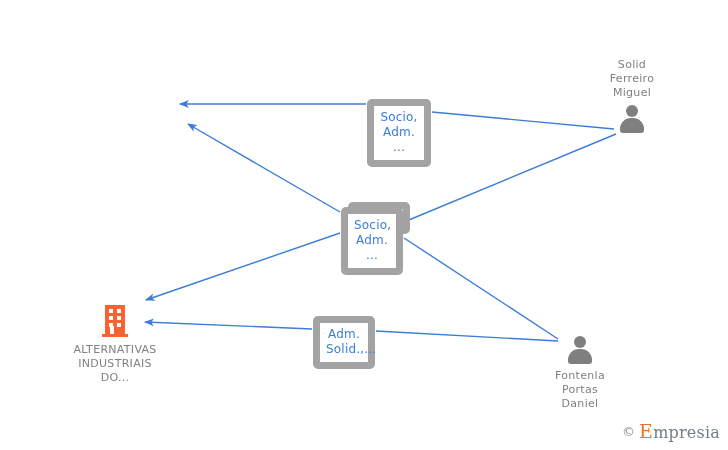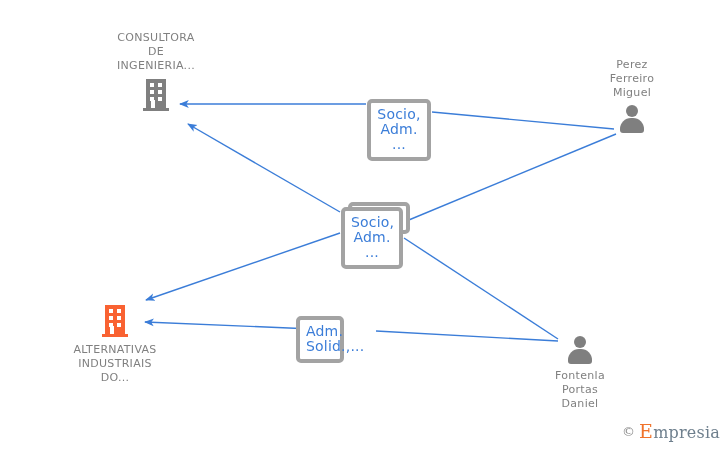--- a/index.html
+++ b/index.html
@@ -73,24 +73,24 @@
     width:24px;height:15px;
     background:#7f7f7f;
     border-radius:11px 11px 3px 3px;
   }
 
   
   .edge-label{
     position:absolute;
     box-sizing:border-box;
     background:#ffffff;
-    border:4px solid #a3a3a3;
+    border:7px solid #a3a3a3;
     border-radius:5px;
     color:#3b7dd8;
-    font-size:14px;
+    font-size:12px;
     line-height:15px;
     text-align:center;
     padding:4px 6px 5px;
     white-space:pre-line;
     letter-spacing:.2px;
   }
   .edge-label.behind{
     color:transparent;
   }
 
@@ -127,56 +127,40 @@
     <line x1="616" y1="134" x2="404" y2="222" stroke="#3b7dd8" stroke-width="1.4"></line>
     <line x1="340" y1="233" x2="146" y2="300" stroke="#3b7dd8" stroke-width="1.4" marker-end="url(#arrow)"></line>
 
     <line x1="558" y1="339" x2="404" y2="238" stroke="#3b7dd8" stroke-width="1.4"></line>
     <line x1="340" y1="212" x2="188" y2="124" stroke="#3b7dd8" stroke-width="1.4" marker-end="url(#arrow)"></line>
 
     <line x1="558" y1="341" x2="376" y2="331" stroke="#3b7dd8" stroke-width="1.4"></line>
     <line x1="312" y1="329" x2="145" y2="322" stroke="#3b7dd8" stroke-width="1.4" marker-end="url(#arrow)"></line>
   </svg>
 
-  <div class="node node-company" style="left:81px;top:31px;">
-    <div class="company-label">CONSULTORA
-DE
-INGENIERIA...</div>
-    <div class="bldg" style="color:#7f7f7f;margin-top:6px;">
-      <div class="body"></div>
-      <div class="base"></div>
-      <div class="win" style="left:7px;top:4px;"></div>
-      <div class="win" style="left:15px;top:4px;"></div>
-      <div class="win" style="left:7px;top:11px;"></div>
-      <div class="win" style="left:15px;top:11px;"></div>
-      <div class="win" style="left:15px;top:18px;"></div>
-      <div class="win" style="left:7px;top:18px;"></div>
-      <div class="door"></div>
-    </div>
-  </div>
 
   <div class="node node-company" style="left:40px;top:305px;">
     <div class="bldg" style="color:#f96232;">
       <div class="body"></div>
       <div class="base"></div>
       <div class="win" style="left:7px;top:4px;"></div>
       <div class="win" style="left:15px;top:4px;"></div>
       <div class="win" style="left:7px;top:11px;"></div>
       <div class="win" style="left:15px;top:11px;"></div>
       <div class="win" style="left:15px;top:18px;"></div>
       <div class="win" style="left:7px;top:18px;"></div>
       <div class="door"></div>
     </div>
     <div class="company-label" style="margin-top:6px;">ALTERNATIVAS
 INDUSTRIAIS
 DO...</div>
   </div>
 
   <div class="node node-person" style="left:572px;top:58px;">
-    <div class="person-label">Perez
+    <div class="person-label">Solid
 Ferreiro
 Miguel</div>
     <div class="avatar" style="margin-top:5px;">
       <div class="head"></div>
       <div class="body"></div>
     </div>
   </div>
 
   <div class="node node-person" style="left:520px;top:336px;">
     <div class="avatar">
@@ -188,21 +172,21 @@
 Daniel</div>
   </div>
 
   <div class="edge-label" style="left:367px;top:99px;width:64px;">Socio,
 Adm. ...</div>
 
   <div class="edge-label behind" style="left:348px;top:202px;width:62px;height:32px;"></div>
   <div class="edge-label" style="left:341px;top:207px;width:62px;">Socio,
 Adm. ...</div>
 
-  <div class="edge-label" style="left:296px;top:316px;width:48px;">Adm.
+  <div class="edge-label" style="left:313px;top:316px;width:62px;">Adm.
 Solid.,...</div>
 
   <div class="watermark">
     <span class="copy">©</span>
     <span class="brand"><span class="cap">E</span><span>mpresia</span></span>
   </div>
 
 </div>
 
 </body></html>

